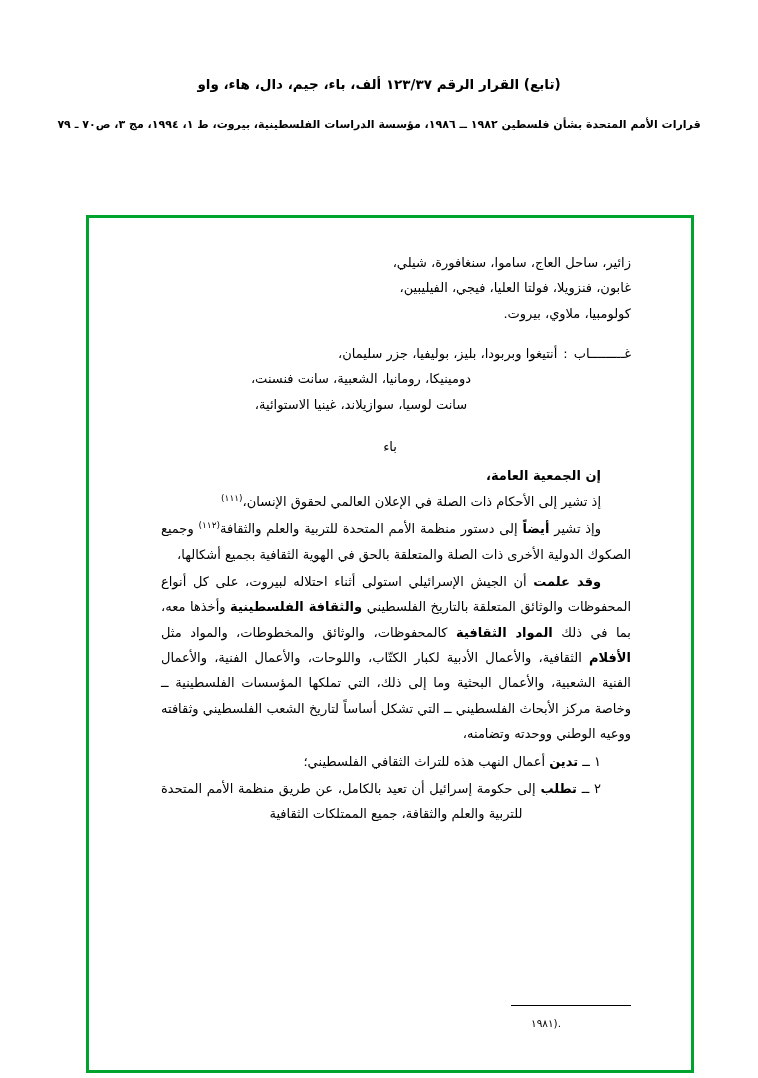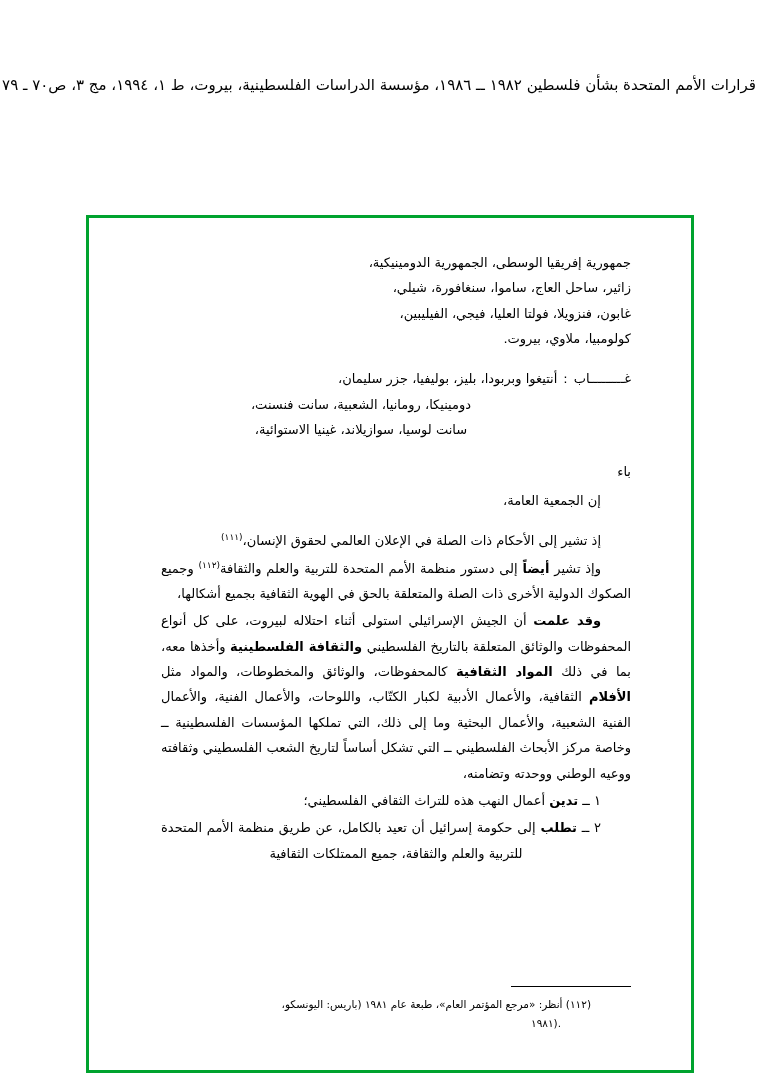--- a/index.html
+++ b/index.html
@@ -28,23 +28,23 @@
     margin-top: 74px;
   }
   .header-title {
     font-size: 13.5px;
     font-weight: bold;
     letter-spacing: 0px;
     line-height: 1.5;
     direction: rtl;
   }
   .header-sub {
-    font-size: 15px;
-    font-weight: normal;
-    margin-top: 7px;
+    font-size: 11px;
+    font-weight: bold;
+    margin-top: 23px;
     line-height: 1.5;
     direction: rtl;
   }
 
   
   .frame {
     position: absolute;
     left: 86px;
     top: 141px;
     width: 608px;
@@ -102,30 +102,31 @@
   .absent-line {
     white-space: nowrap;
     text-align: center;
     padding-right: 58px;
   }
   .absent-line.last {
     padding-right: 78px;
   }
 
   .section-letter {
+    text-align: center;
     font-size: 13px;
     margin-top: 22px;
     margin-bottom: 14px;
     direction: rtl;
   }
 
   .lead-line {
     font-size: 13px;
-    font-weight: normal;
-    margin-bottom: 20px;
+    font-weight: bold;
+    margin-bottom: 6px;
     padding-right: 30px;
     direction: rtl;
   }
 
   p.para {
     font-size: 13px;
     line-height: 1.95;
     margin: 0 0 2px 12px;
     text-align: justify;
     text-align-last: right;
@@ -164,28 +165,28 @@
   .fn-line.cont {
     padding-right: 70px;
   }
 </style>
 </head>
 <body>
 
 <div class="page">
 
   <div class="header">
+    <div class="header-title">(تابع) القرار الرقم ١٢٣/٣٧ ألف، باء، جيم، دال، هاء، واو</div>
     <div class="header-sub">قرارات الأمم المتحدة بشأن فلسطين ١٩٨٢ ــ ١٩٨٦، مؤسسة الدراسات الفلسطينية، بيروت، ط ١، ١٩٩٤،  مج ٣،  ص٧٠ ـ ٧٩</div>
   </div>
 
   <div class="frame">
     <div class="frame-inner">
 
       <div class="country-block">
-        <div>جمهورية إفريقيا الوسطى،  الجمهورية الدومينيكية،</div>
         <div>زائير،  ساحل العاج،  ساموا،  سنغافورة،  شيلي،</div>
         <div>غابون،  فنزويلا،  فولتا العليا،  فيجي،  الفيليبين،</div>
         <div>كولومبيا،  ملاوي،  بيروت.</div>
       </div>
 
       <div class="absent-block">
         <div class="absent-row">
           <span class="absent-label">غـــــــــاب</span>
           <span class="absent-colon">:</span>
           <span class="absent-first">أنتيغوا وبربودا،  بليز،  بوليفيا،  جزر سليمان،</span>
@@ -199,20 +200,19 @@
       <div class="lead-line">إن الجمعية العامة،</div>
 
       <p class="para indent">إذ تشير إلى الأحكام ذات الصلة في الإعلان العالمي لحقوق الإنسان،<sup>(١١١)</sup></p>
       <p class="para indent">وإذ تشير <b>أيضاً</b> إلى دستور منظمة الأمم المتحدة للتربية والعلم والثقافة<sup>(١١٢)</sup>  وجميع الصكوك الدولية الأخرى ذات الصلة والمتعلقة بالحق في الهوية الثقافية بجميع أشكالها،</p>
       <p class="para indent"><b>وقد علمت</b> أن الجيش الإسرائيلي استولى أثناء احتلاله لبيروت، على كل أنواع المحفوظات والوثائق المتعلقة بالتاريخ الفلسطيني <b>والثقافة الفلسطينية</b> وأخذها معه،  بما في ذلك <b>المواد الثقافية</b> كالمحفوظات،  والوثائق والمخطوطات،  والمواد مثل <b>الأفلام</b> الثقافية،  والأعمال الأدبية لكبار الكتّاب،  واللوحات،  والأعمال الفنية،  والأعمال الفنية الشعبية،  والأعمال البحثية وما إلى ذلك،  التي تملكها المؤسسات الفلسطينية ــ وخاصة مركز الأبحاث الفلسطيني ــ التي تشكل أساساً لتاريخ الشعب الفلسطيني وثقافته ووعيه الوطني ووحدته وتضامنه،</p>
       <p class="para indent">١ ــ <b>تدين</b> أعمال النهب هذه للتراث الثقافي الفلسطيني؛</p>
       <p class="para indent center-last">٢ ــ <b>تطلب</b> إلى حكومة إسرائيل أن تعيد بالكامل،  عن طريق منظمة الأمم المتحدة للتربية والعلم والثقافة،  جميع الممتلكات الثقافية</p>
 
       <div class="footnotes">
         <div class="fn-rule"></div>
-        <div class="fn-line">(١١٢) أنظر: «مرجع المؤتمر العام»، طبعة عام ١٩٨١ (باريس: اليونسكو،</div>
         <div class="fn-line cont">.(١٩٨١</div>
       </div>
 
     </div>
   </div>
 
 </div>
 
 </body></html>

